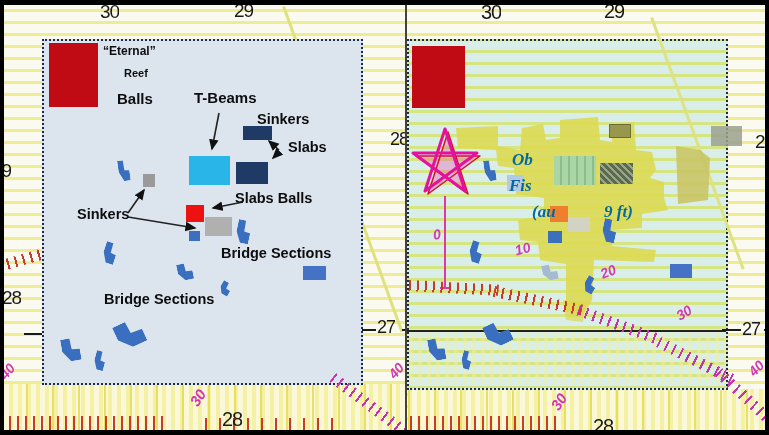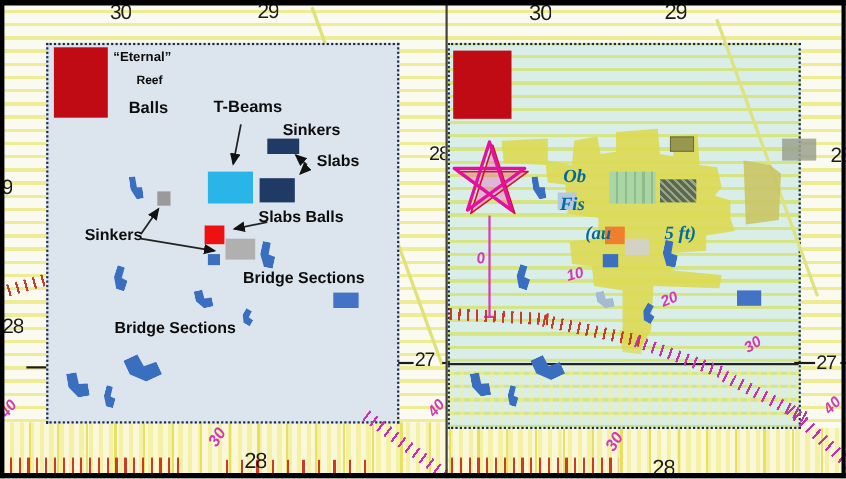--- a/index.html
+++ b/index.html
@@ -169,21 +169,21 @@
   <div class="sw" style="left:550px;top:206px;width:18px;height:16px;background:#ef7f2e"></div>
   <div class="sw" style="left:568px;top:217px;width:22px;height:15px;background:#d3d3c3"></div>
   <div class="sw" style="left:711px;top:126px;width:31px;height:20px;background:#9aa08e;opacity:.85"></div>
   <div class="sw" style="left:507px;top:175px;width:17px;height:16px;background:#b5c9e2;z-index:34"></div>
   <div class="sw" style="left:670px;top:264px;width:22px;height:14px;background:#4472c4"></div>
   <div class="sw" style="left:548px;top:231px;width:14px;height:12px;background:#3a70bc"></div>
 
   <div class="note" style="left:512px;top:150px">Ob</div>
   <div class="note" style="left:509px;top:176px">Fis</div>
   <div class="note" style="left:532px;top:202px">(au</div>
-  <div class="note" style="left:604px;top:202px">5 ft)</div>
+  <div class="note" style="left:604px;top:202px">9 ft)</div>
 
   <div></div>
   <div></div>
   <div></div>
   <div></div>
 
   <div id="divider"></div>
   <div class="frame" style="left:0;top:0;width:769px;height:5px"></div>
   <div class="frame" style="left:0;top:430px;width:769px;height:5px"></div>
   <div class="frame" style="left:0;top:0;width:4px;height:435px"></div>

